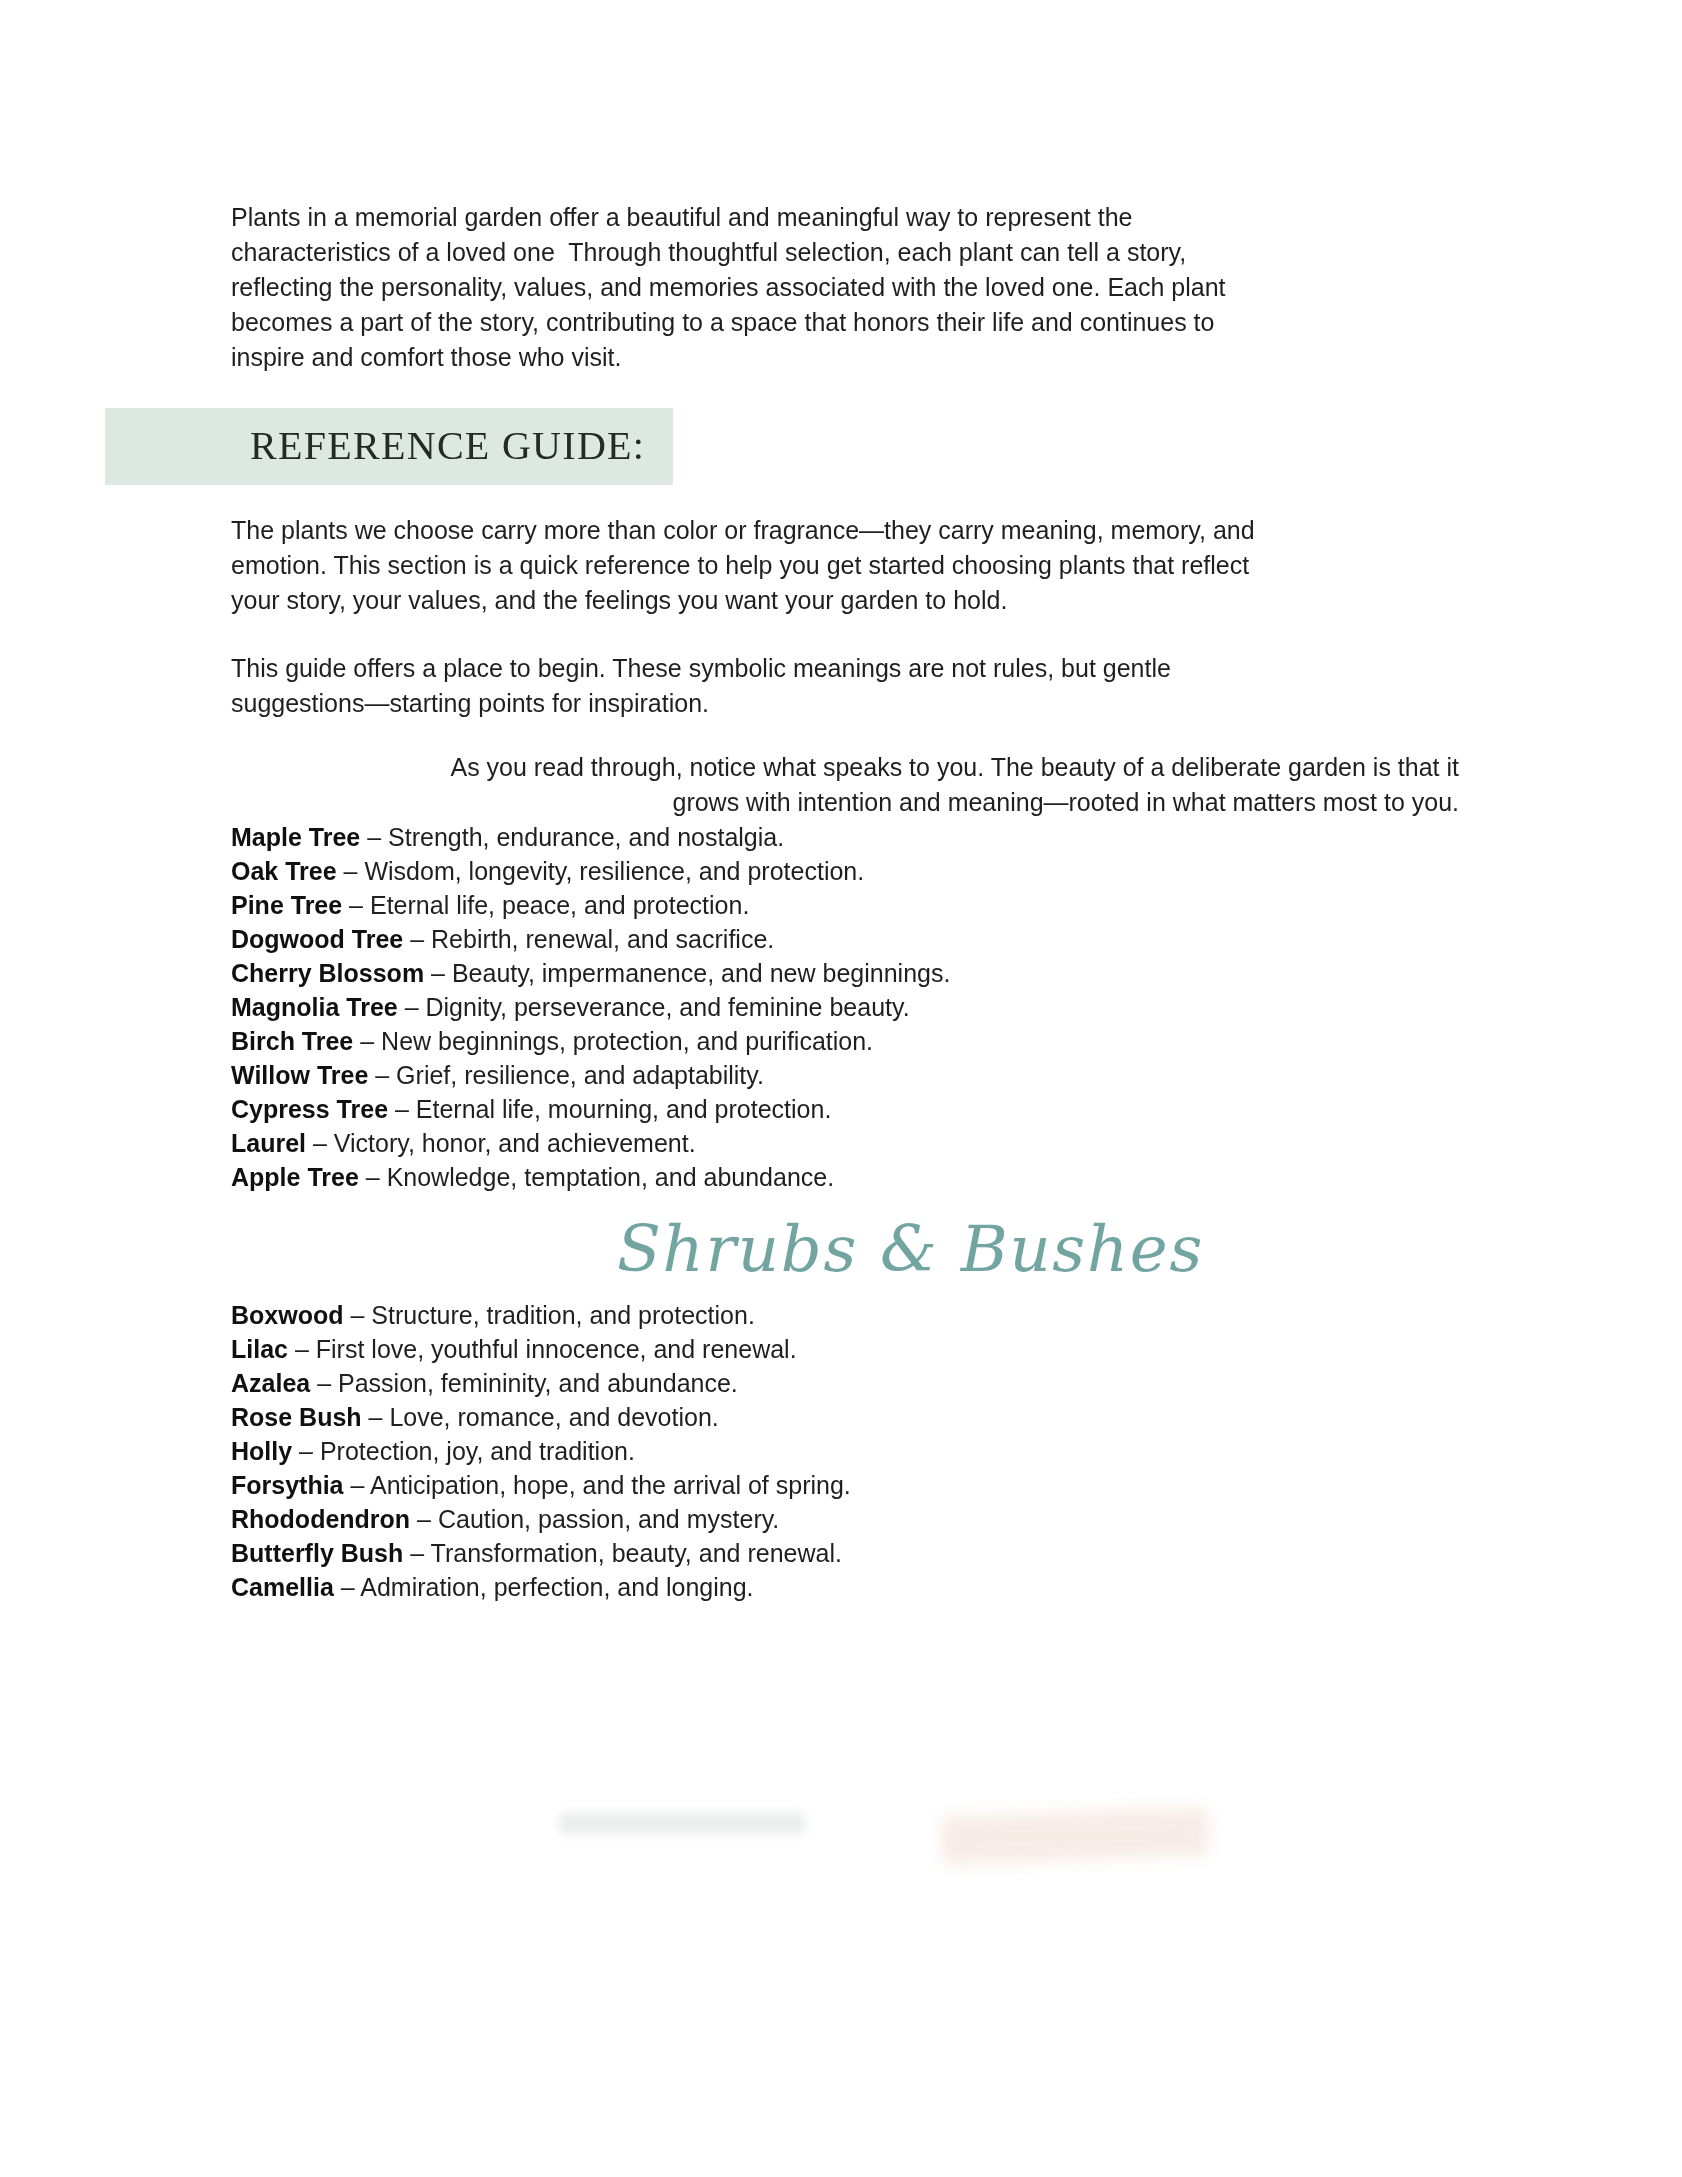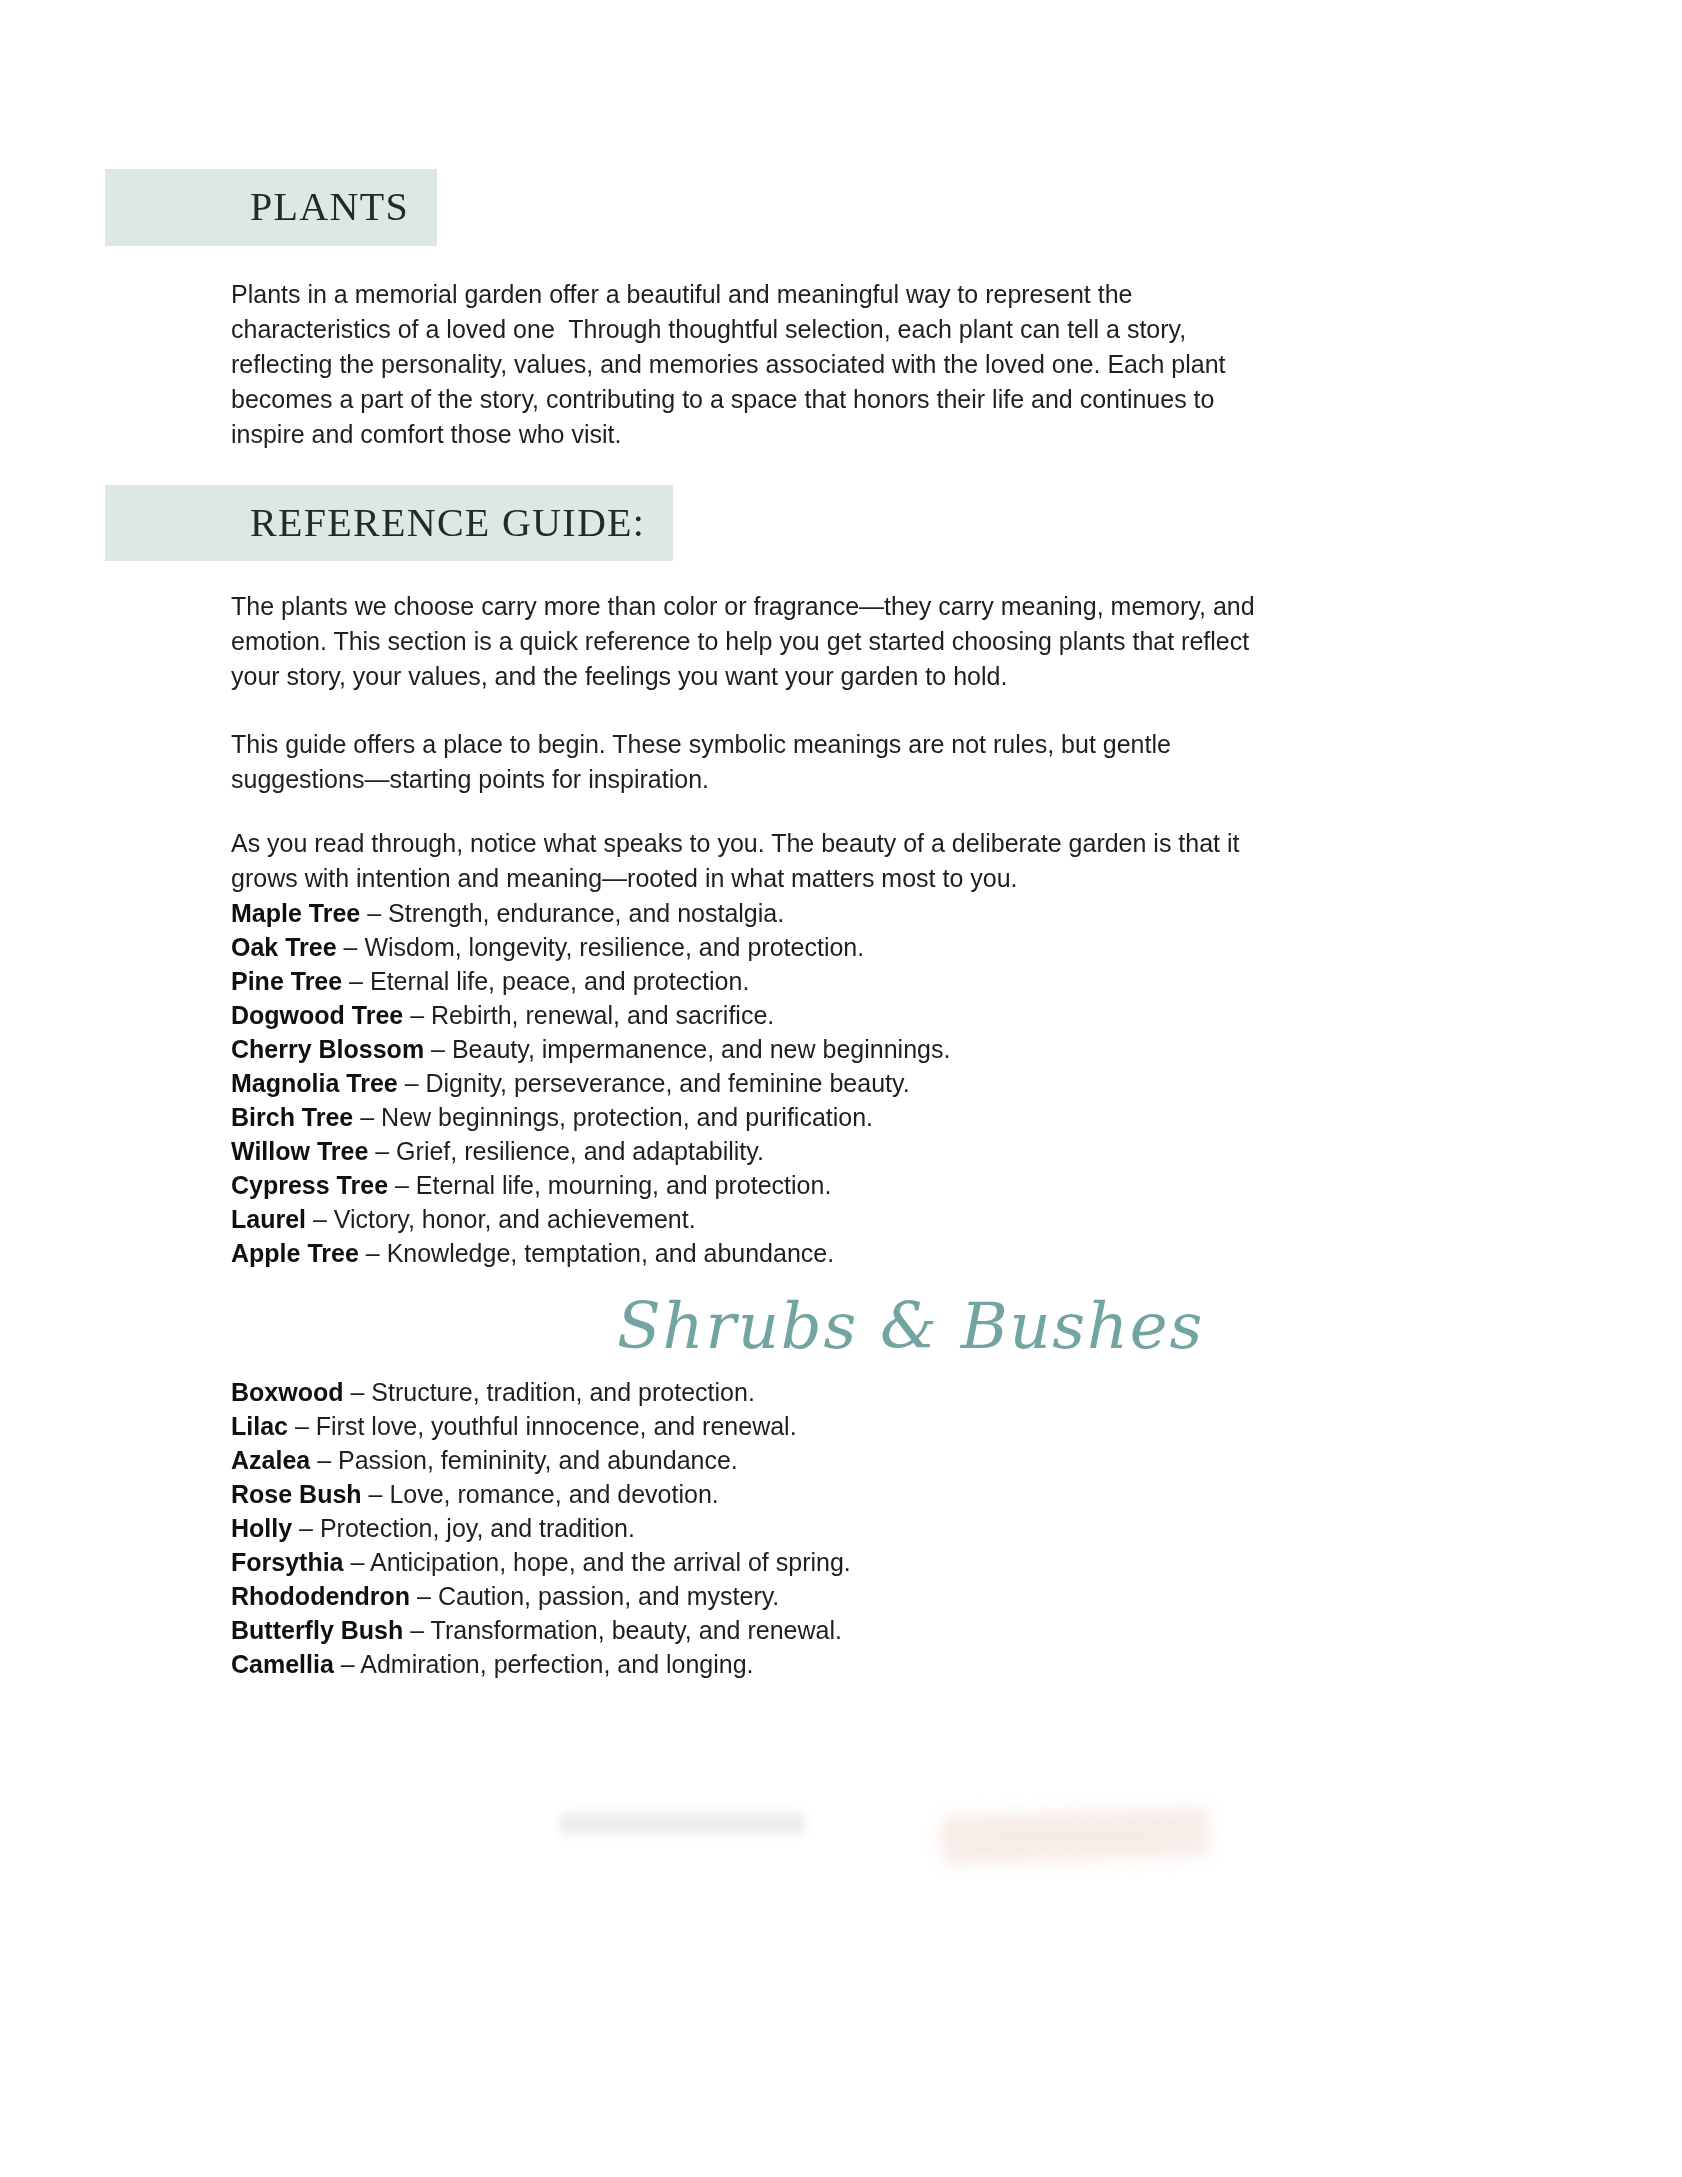--- a/index.html
+++ b/index.html
@@ -35,21 +35,21 @@
     margin-left:126px;
     width:1228px;
     font-size:25px;
     line-height:35px;
     white-space:pre-wrap;
     color:#1f1f1f;
   }
   .intro { margin-top:31px; }
   .rp1 { margin-top:28px; }
   .rp2 { margin-top:33px; }
-  .rp3 { margin-top:29px; }
+  .rp3 { margin-top:29px;text-align:right; }
   .script-heading {
     font-family:"DejaVu Serif", serif;
     font-style:italic;
     color:#72a5a2;
     letter-spacing:1.7px;
   }
   .script-heading.trees {
     margin:11.2px 0 0 102px;
     font-size:61px;
     line-height:82px;
@@ -81,23 +81,20 @@
     background:#f1dcd3; opacity:.55; filter:blur(7.8px);
     border-radius:8.6px; transform:rotate(-2deg);
   }
 </style>
 </head>
 <body>
 
 <div class="page">
   <div class="content">
 
-    <div class="header-box">
-      <div class="header-title">PLANTS</div>
-    </div>
 
     <p class="body-text intro">Plants in a memorial garden offer a beautiful and meaningful way to represent the
 characteristics of a loved one  Through thoughtful selection, each plant can tell a story,
 reflecting the personality, values, and memories associated with the loved one. Each plant
 becomes a part of the story, contributing to a space that honors their life and continues to
 inspire and comfort those who visit.</p>
 
     <div class="header-box ref">
       <div class="header-title">REFERENCE GUIDE:</div>
     </div>

